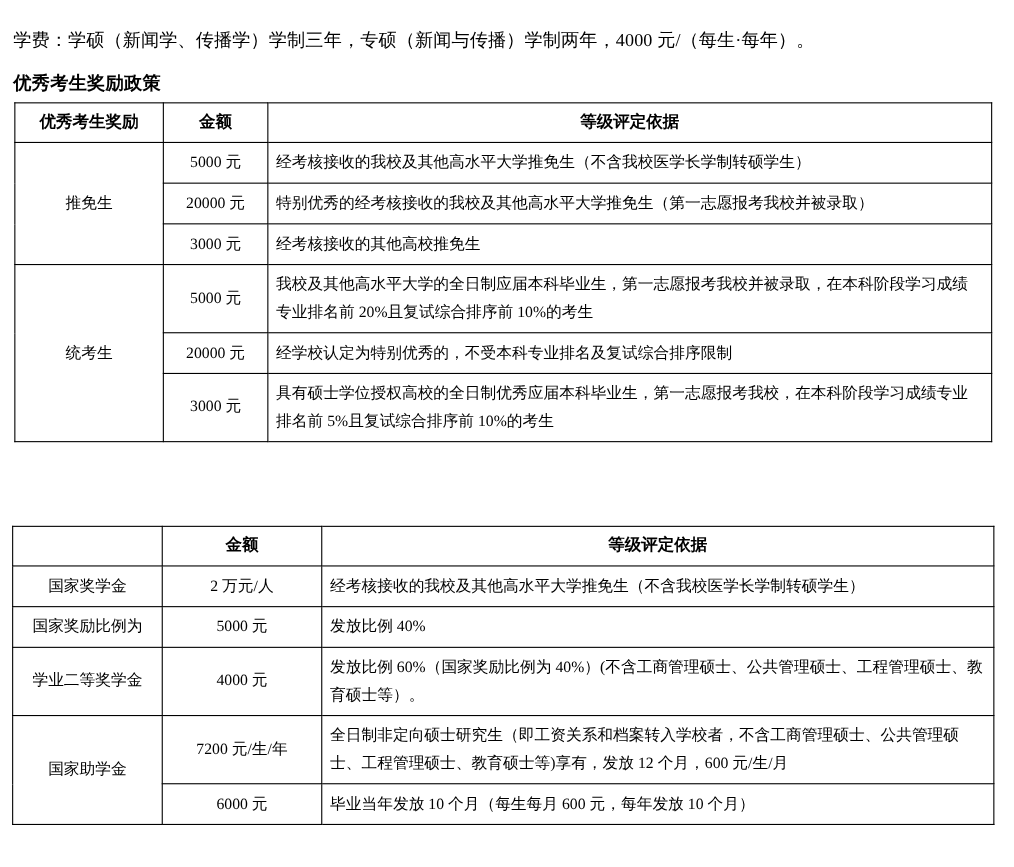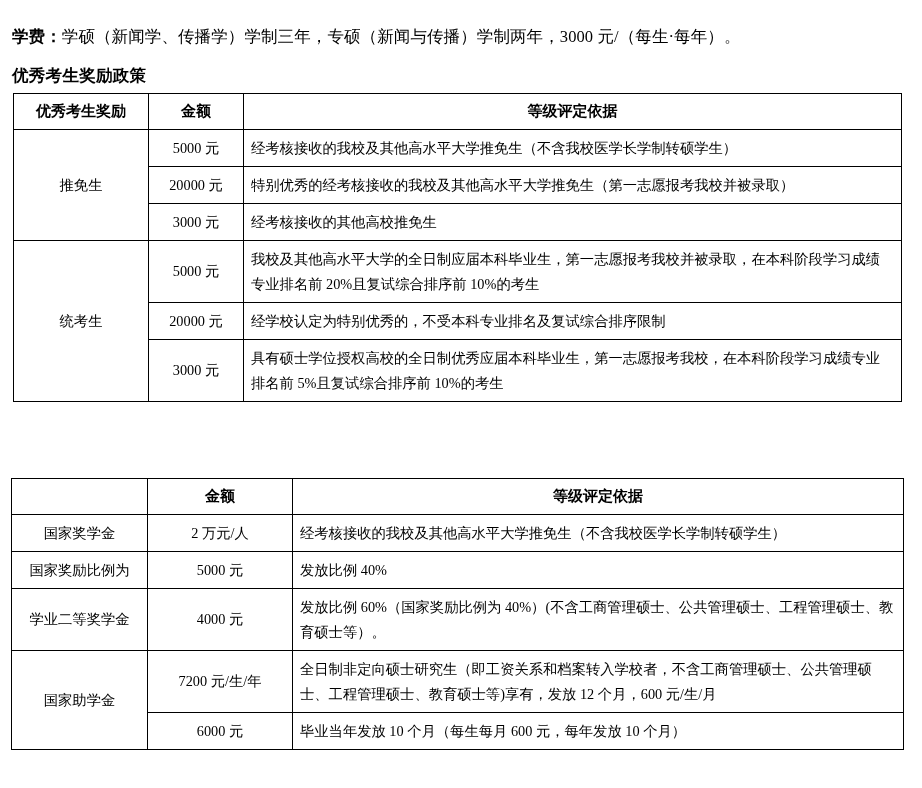--- a/index.html
+++ b/index.html
@@ -27,21 +27,21 @@
     position: absolute;
     left: 12px;
     top: 7px;
     width: 900px;
     font-size: 16.5px;
     line-height: 26px;
     white-space: nowrap;
     letter-spacing: 0.1px;
   }
   .intro .lead {
-    font-weight: bold;
+    font-weight: normal;
     text-align: center;
   }
 
   
   .section-heading {
     position: absolute;
     left: 12px;
     font-size: 16.5px;
     font-weight: bold;
     line-height: 22px;
@@ -96,21 +96,21 @@
   .h-row   { height: 36px; }
   .r1      { height: 37px; }
   .r2      { height: 62px; }
 </style>
 </head>
 <body>
 
 <div class="page">
 
   <p class="intro">
-    <span class="lead">学费：</span><span>学硕（新闻学、传播学）学制三年，专硕（新闻与传播）学制两年，3000 元/（每生·每年）。</span>
+    <span class="lead">学费：</span><span>学硕（新闻学、传播学）学制三年，专硕（新闻与传播）学制两年，4000 元/（每生·每年）。</span>
   </p>
 
   <h2 class="section-heading" id="heading-1">优秀考生奖励政策</h2>
 
   <table class="grid" id="table-excellent-candidates">
     <colgroup>
       <col class="col-cat">
         <col class="col-amt">
         <col>
     </colgroup>

